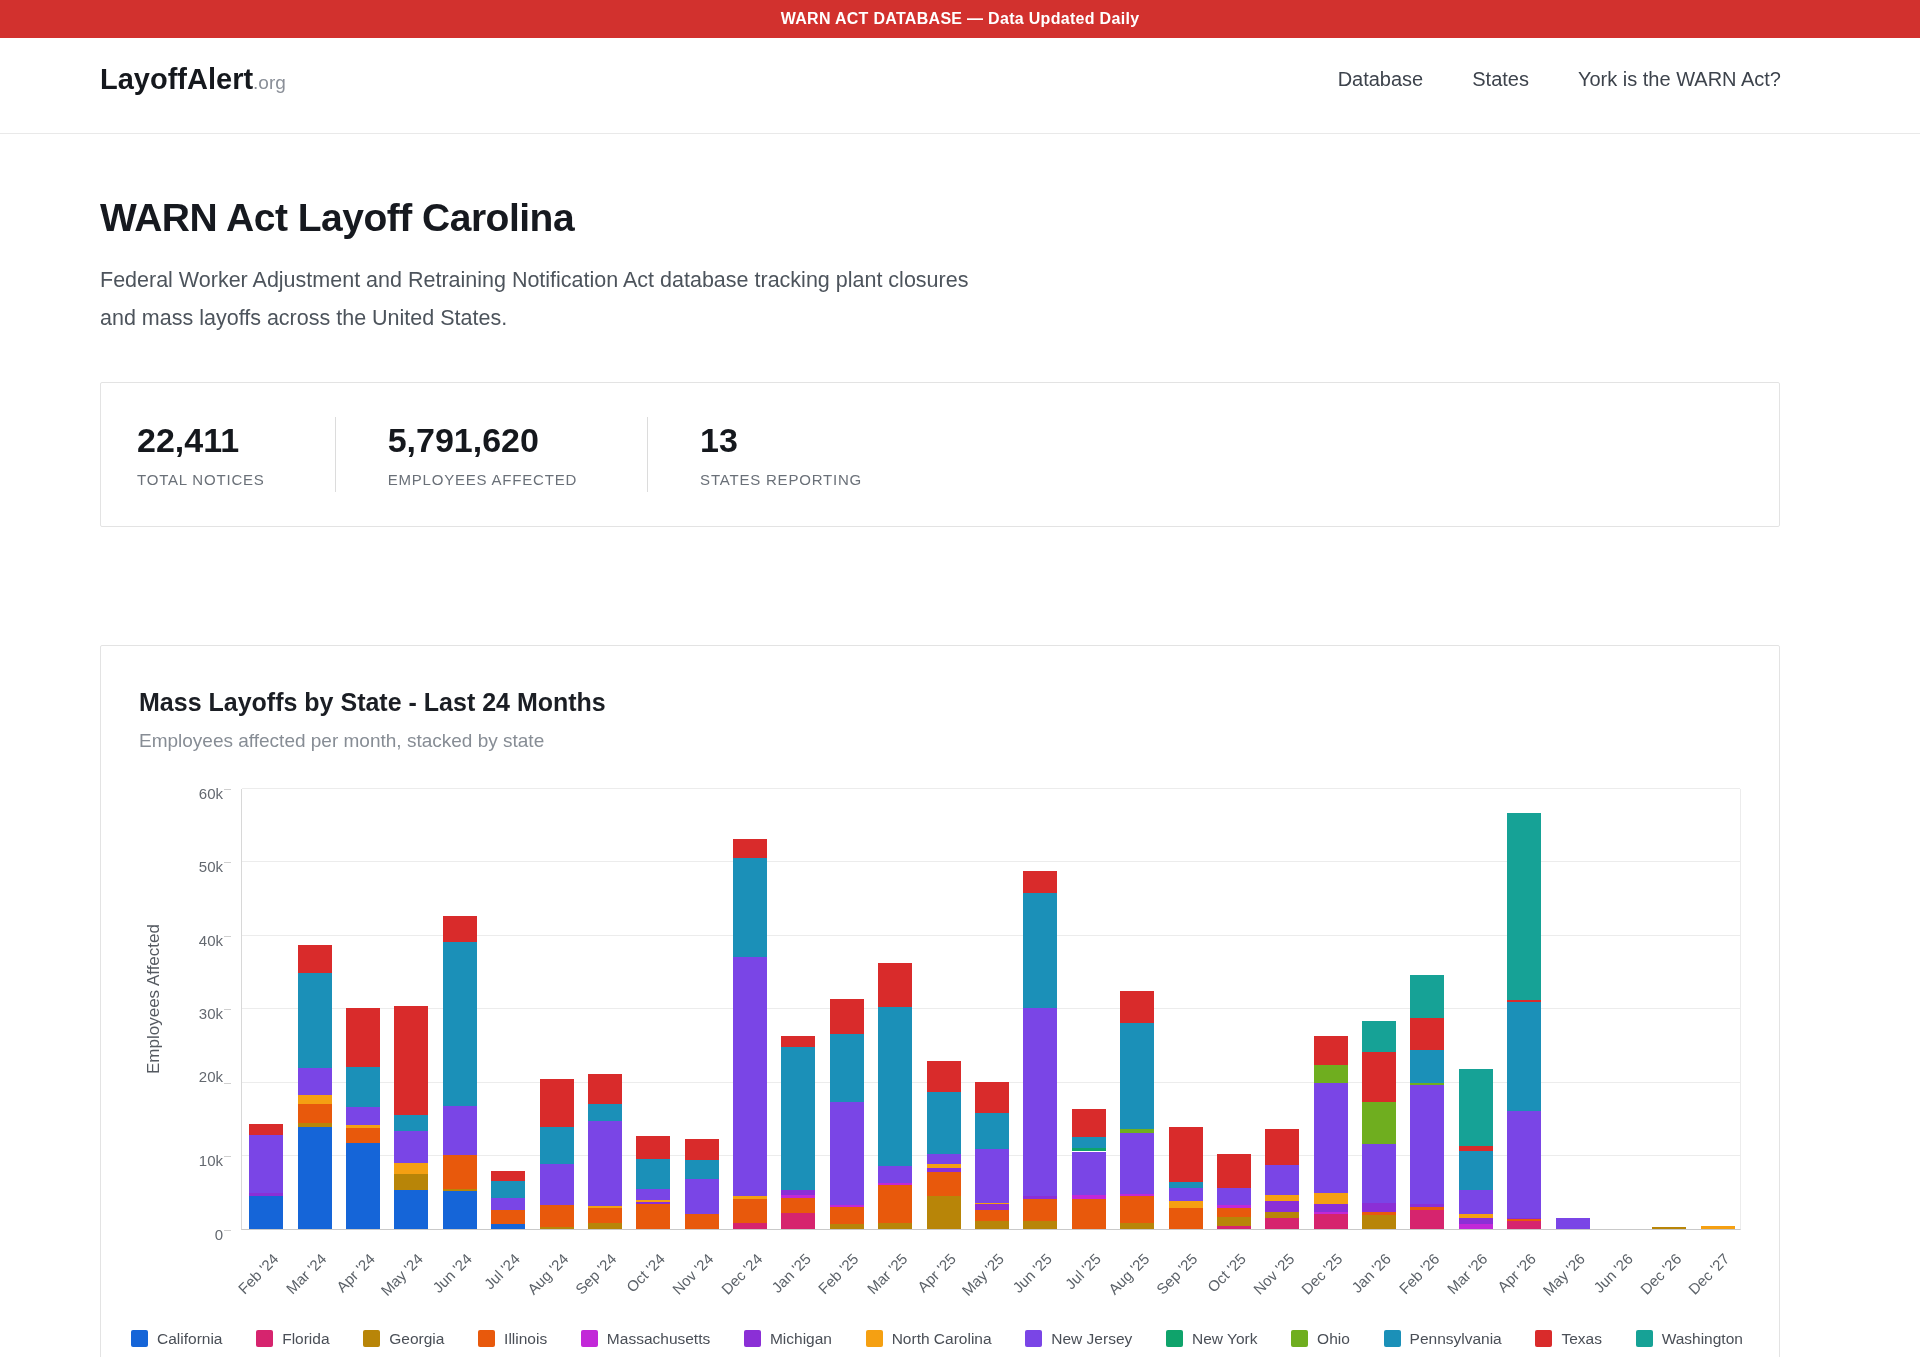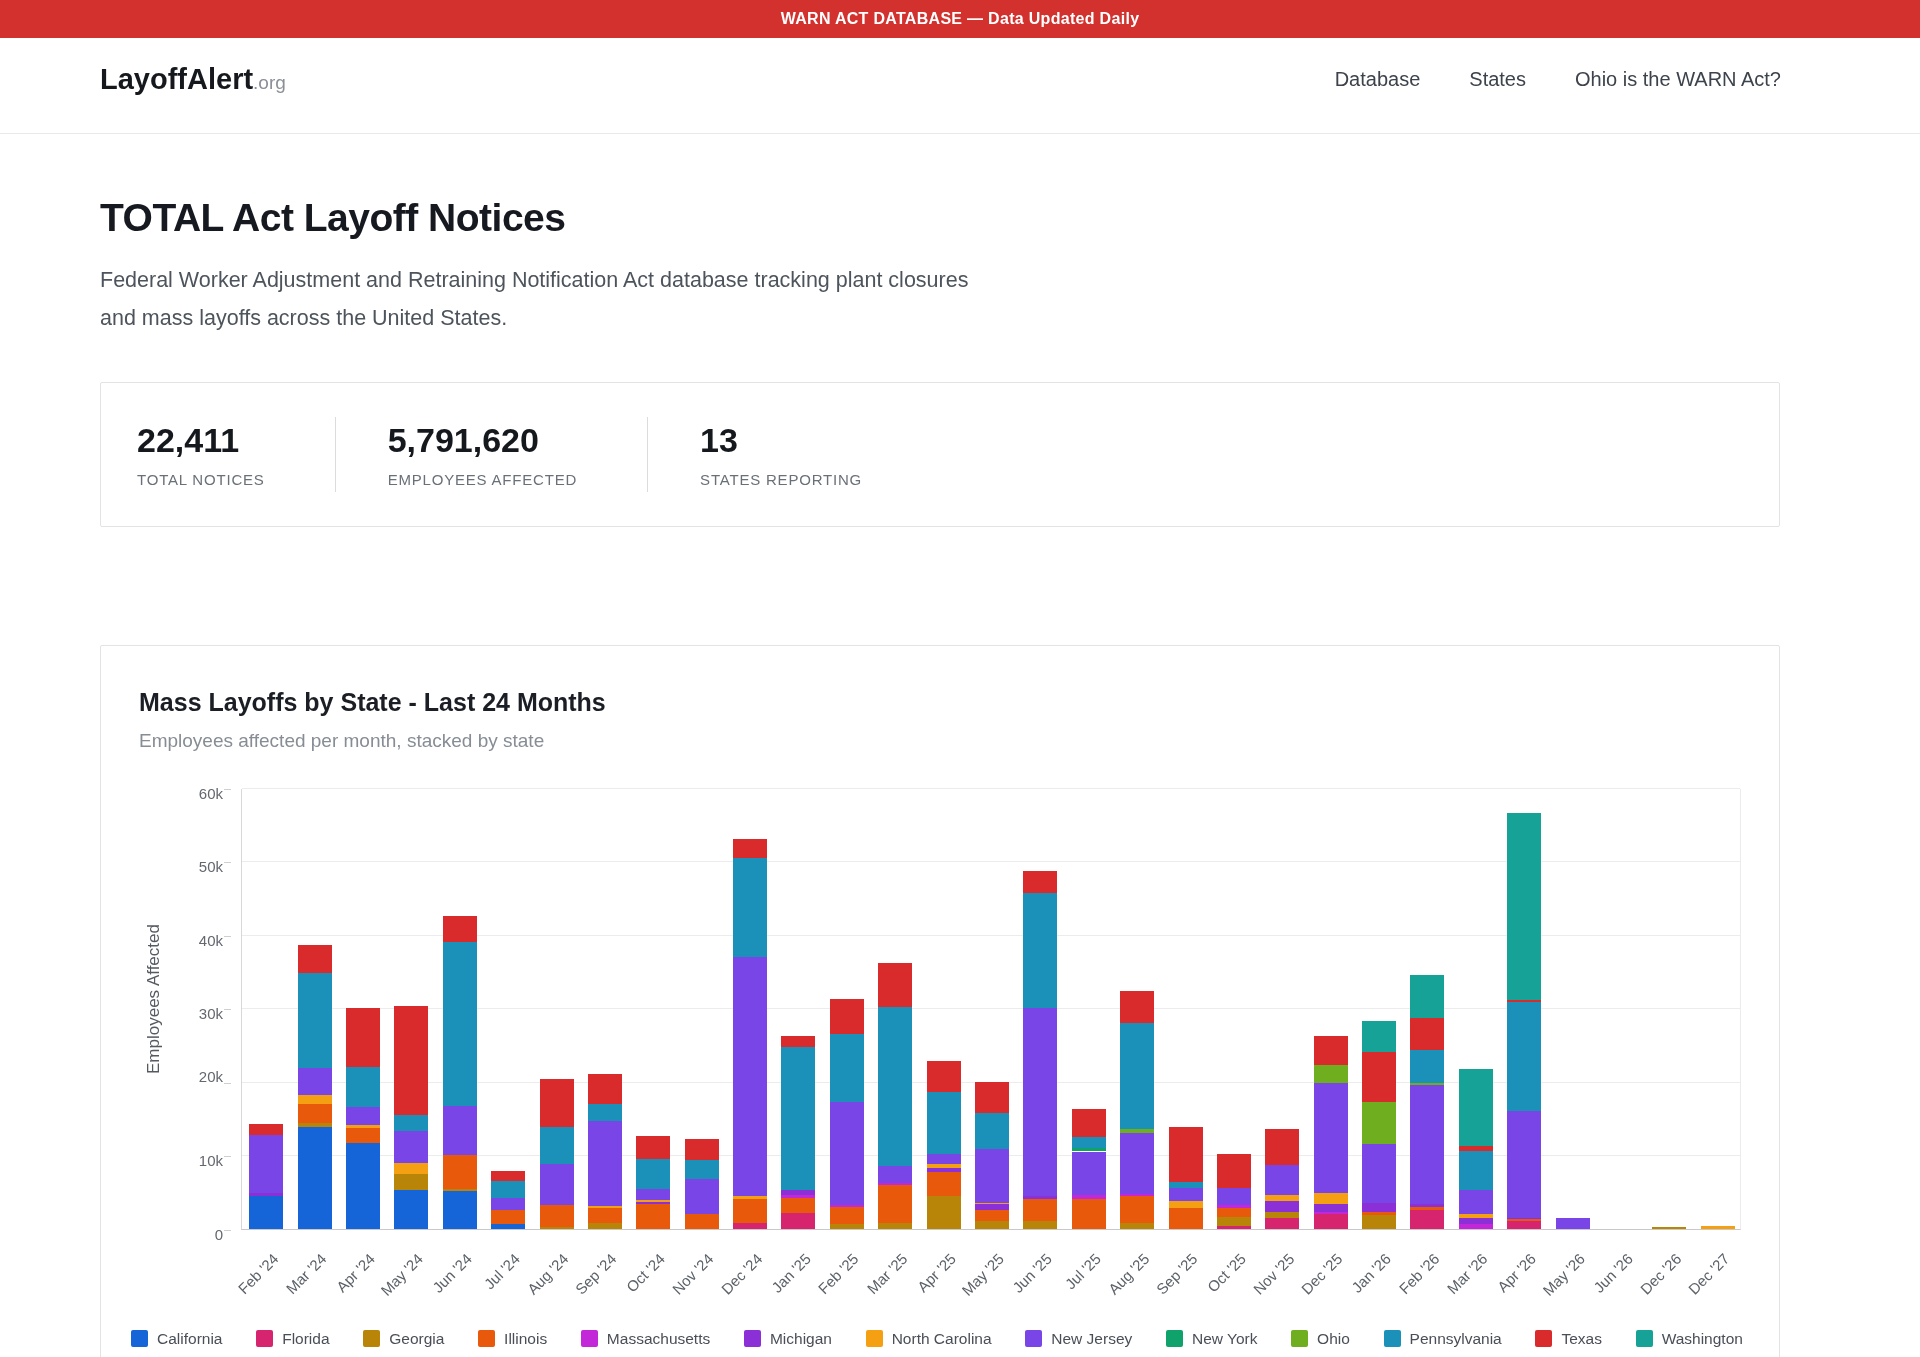--- a/index.html
+++ b/index.html
@@ -51,26 +51,26 @@
   <span>WARN ACT DATABASE — Data Updated Daily</span>
 </div>
 
 <div class="header">
   <div class="logo">
     <span>LayoffAlert</span><span class="suffix">.org</span>
   </div>
   <nav class="nav">
     <a>Database</a>
     <a>States</a>
-    <a>Ohio is the WARN Act?</a>
+    <a>York is the WARN Act?</a>
   </nav>
 </div>
 
 <div class="main">
-  <h1>TOTAL Act Layoff Notices</h1>
+  <h1>WARN Act Layoff Carolina</h1>
   <p class="desc">Federal Worker Adjustment and Retraining Notification Act database tracking plant closures and mass layoffs across the United States.</p>
 
   <div class="stats-card">
     <div class="stat">
       <div class="value">22,411</div>
       <div class="label">TOTAL NOTICES</div>
     </div>
     <div class="stat">
       <div class="value">5,791,620</div>
       <div class="label">EMPLOYEES AFFECTED</div>

